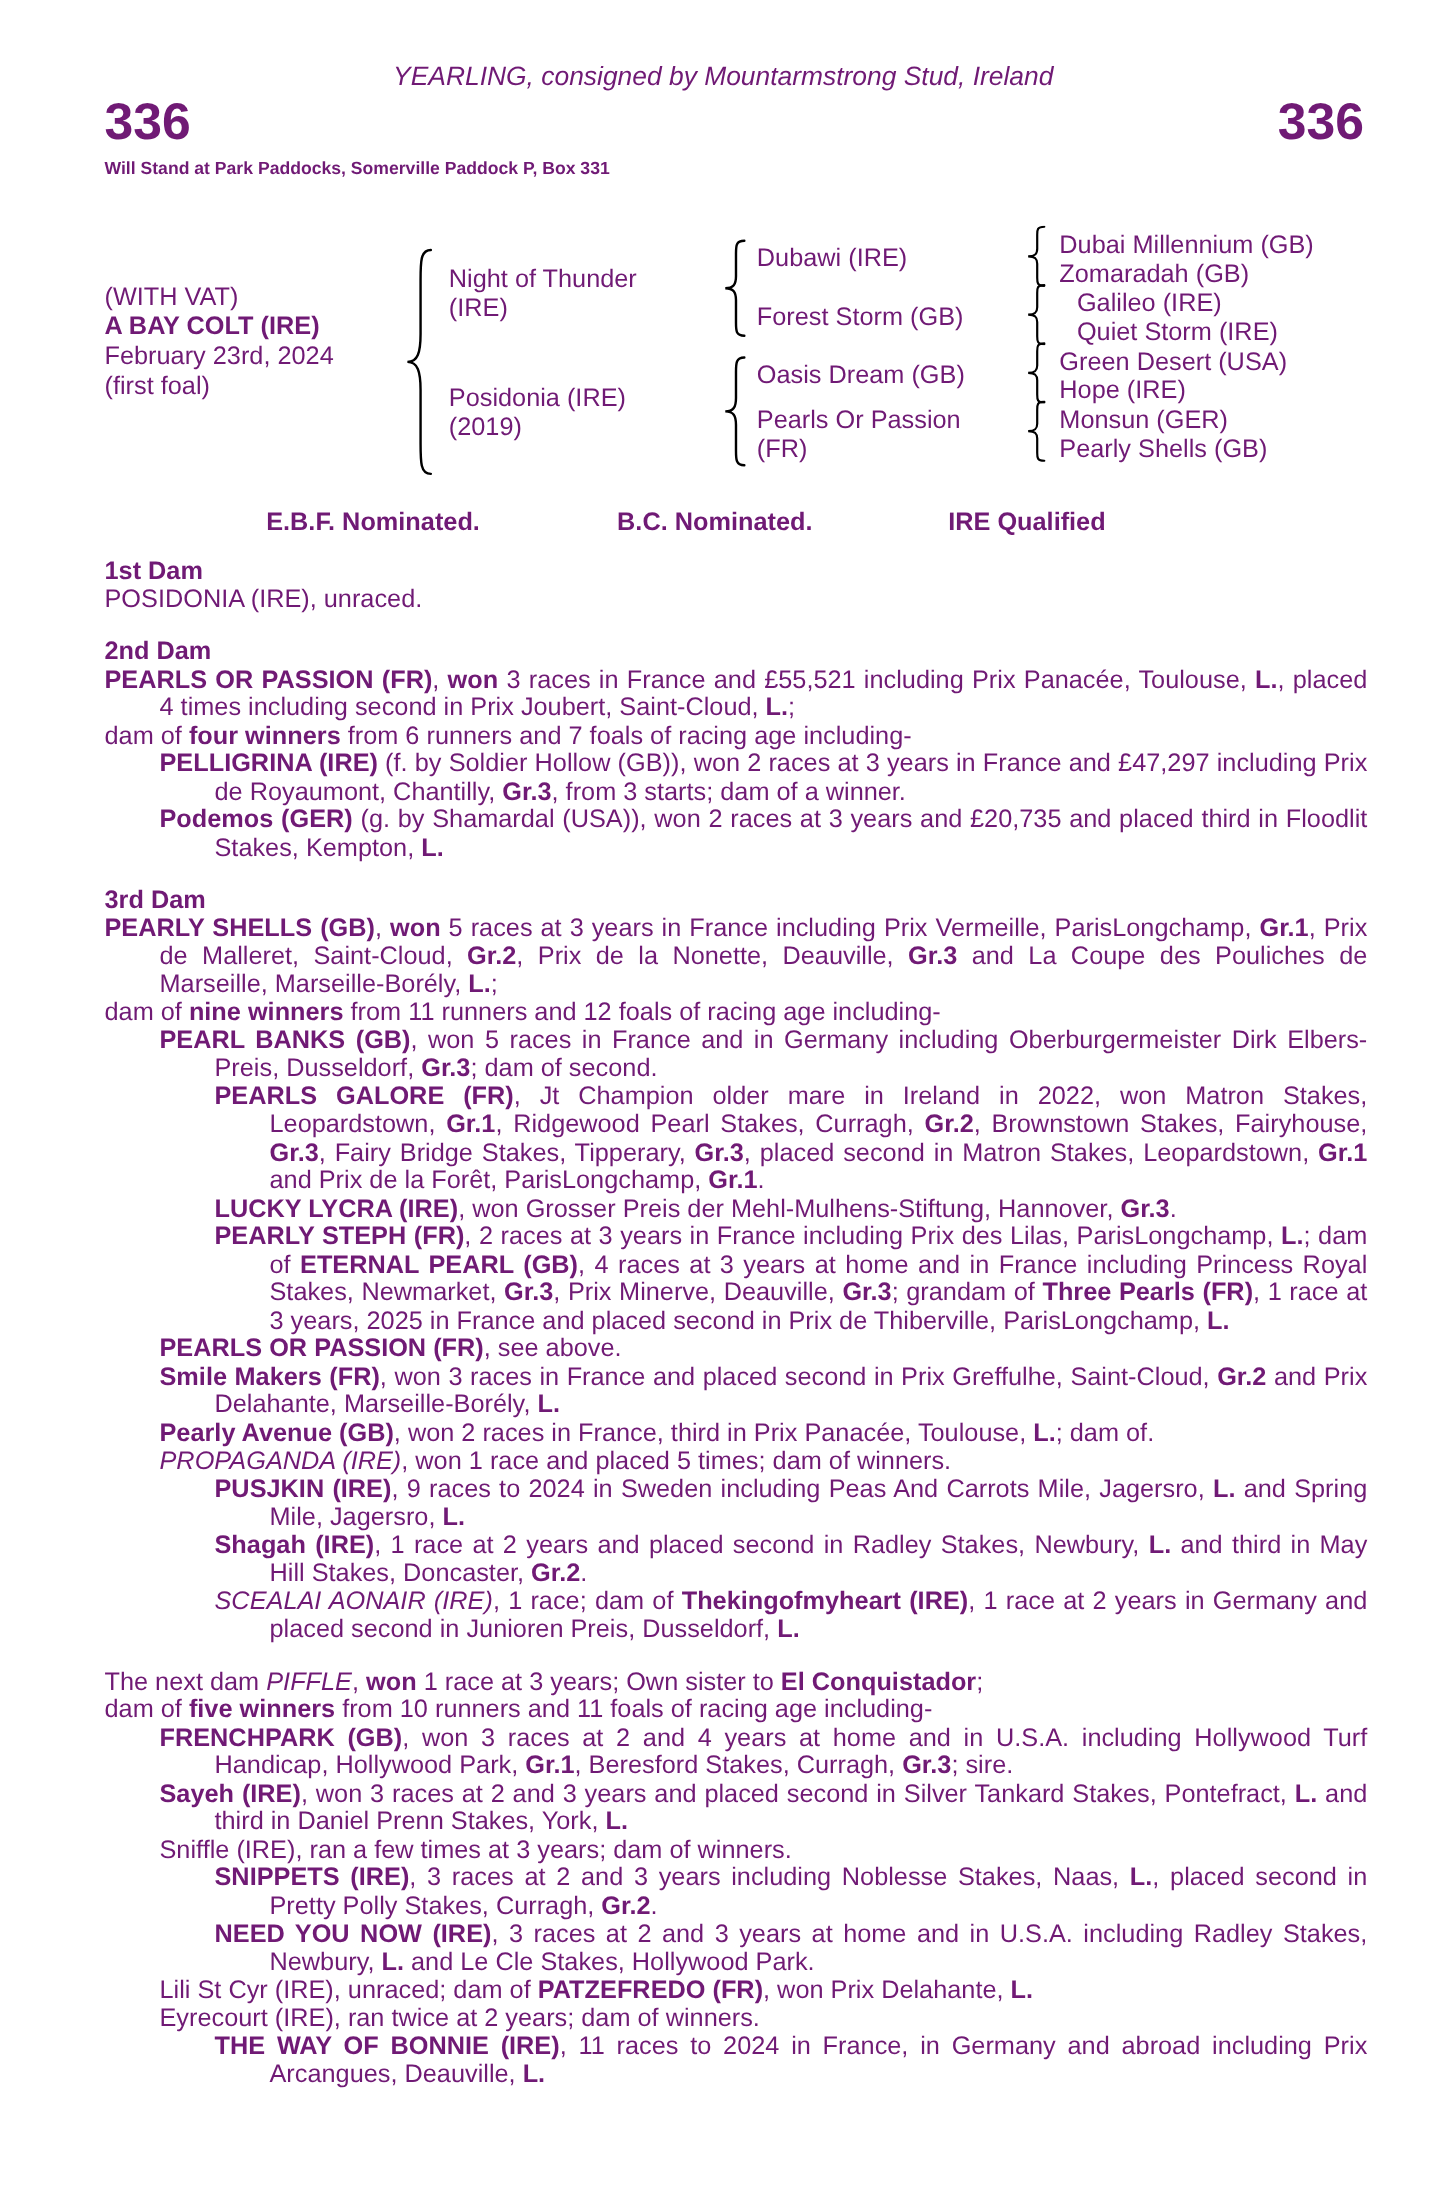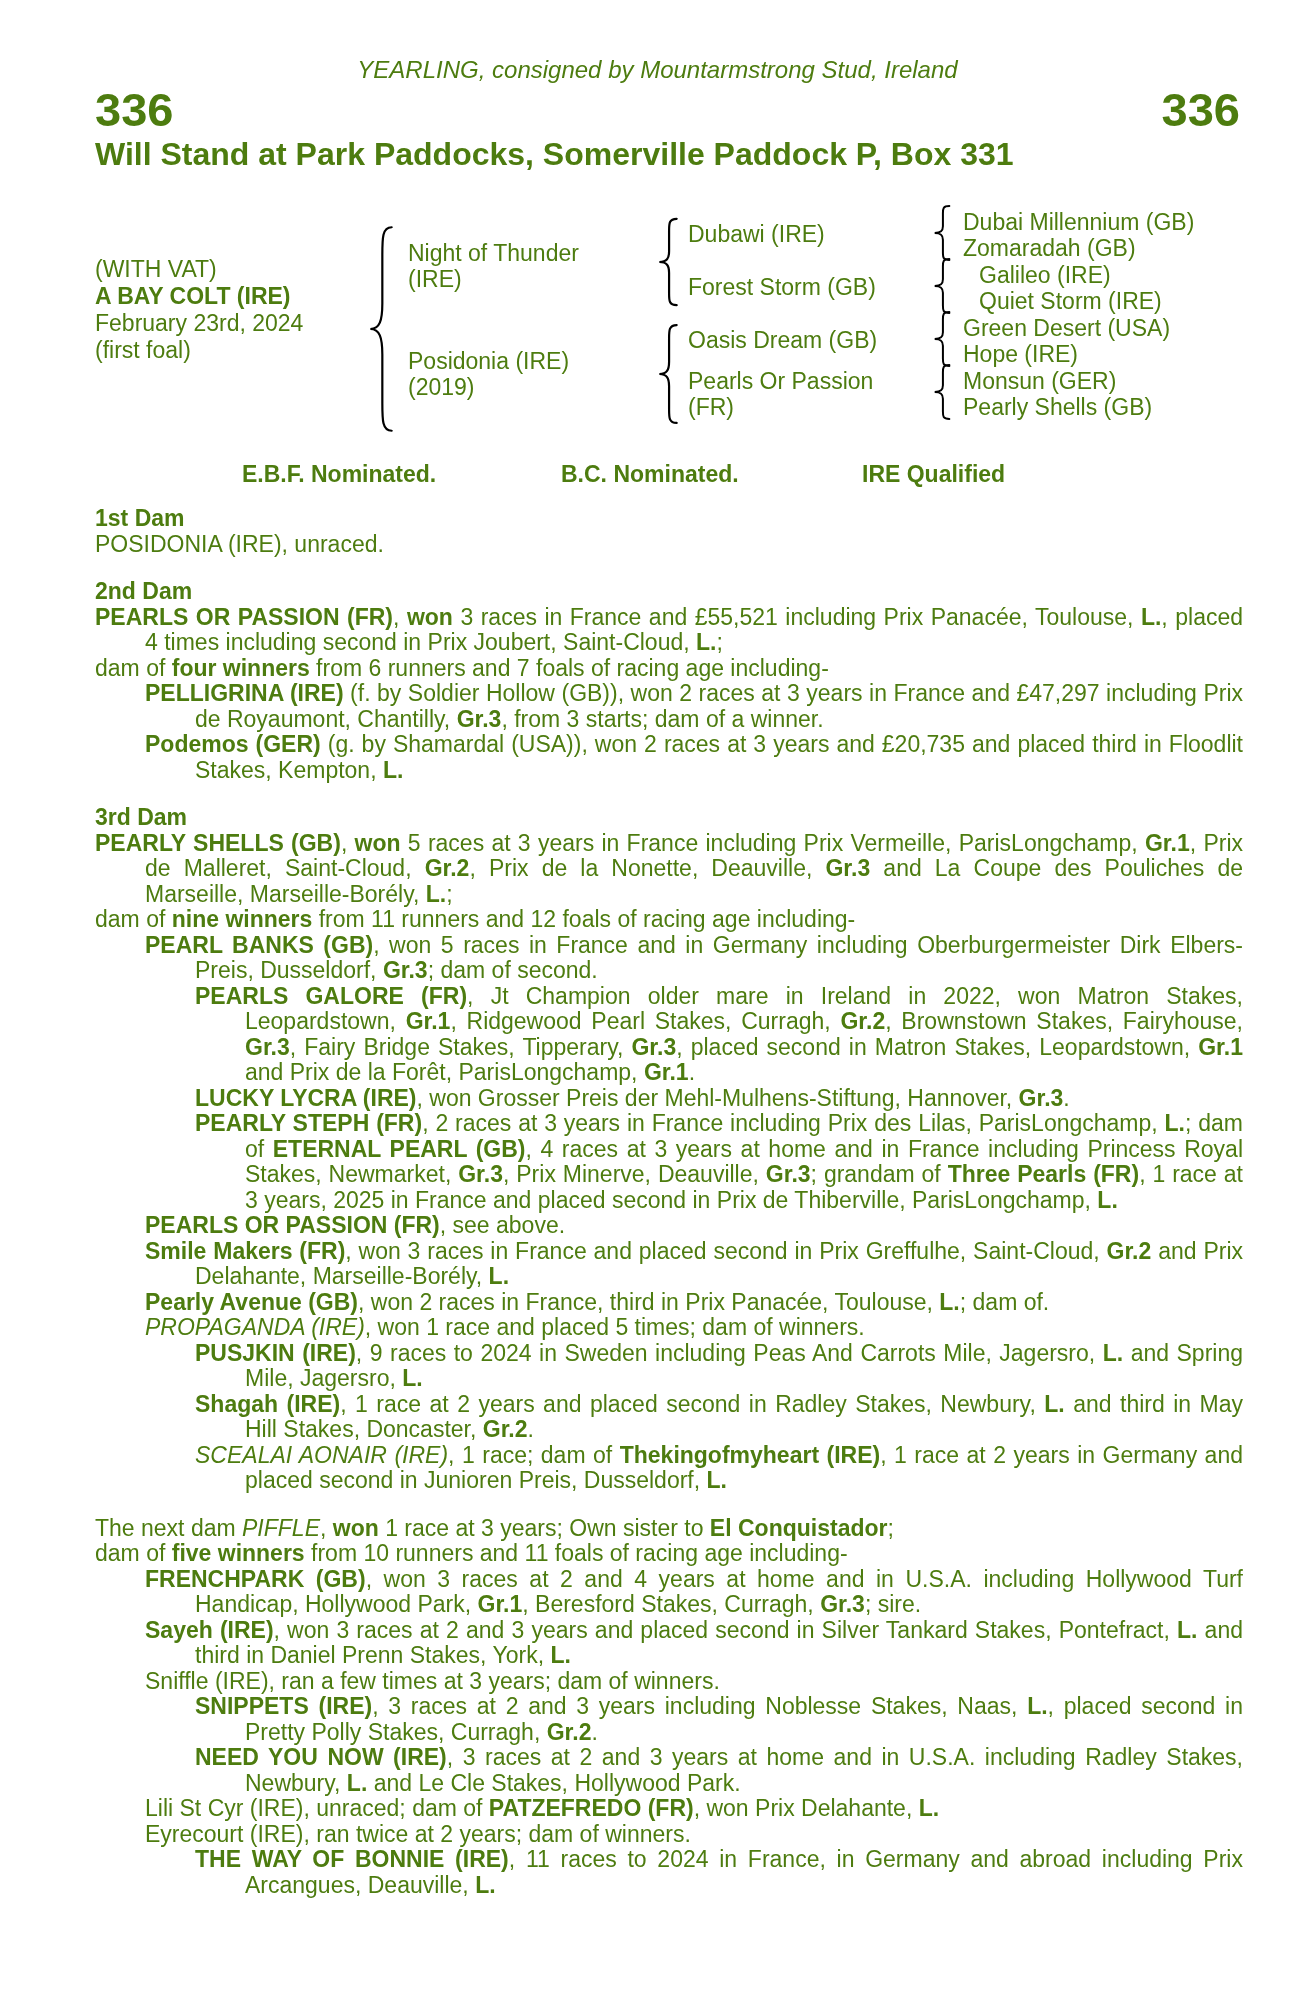--- a/index.html
+++ b/index.html
@@ -1,24 +1,24 @@
 <!DOCTYPE html>
 <html><head>
 <meta charset="utf-8">
 <style>
   html,body { margin:0; padding:0; background:#ffffff; }
   .page {
     position:relative; width:1315px; height:2000px; background:#ffffff;
-    color:#4d7c0f; font-family:"Liberation Sans", sans-serif;
+    color:#701a75; font-family:"Liberation Sans", sans-serif;
     font-size:23px; line-height:25.5px; overflow:hidden;
   }
   .consignor { padding-top:57px; text-align:center; font-style:italic; font-size:24px; line-height:26px; }
   .lot-row { display:flex; justify-content:space-between; margin:4px 75px 0 95px;
              font-weight:bold; font-size:47px; line-height:46px; }
-  .stand-line { margin:8px 0 0 95px; font-weight:bold; font-size:32px; line-height:26px; }
+  .stand-line { margin:8px 0 0 95px; font-weight:bold; font-size:16px; line-height:26px; }
 
   
   .pedigree { position:relative; height:255px; margin-top:32px; }
   .pedigree .abs { position:absolute; white-space:nowrap; }
   .ped-lines { line-height:26px; }
   .info-block { line-height:27px; }
   .colt-title { font-weight:bold; }
   .brace { position:absolute; }
   .brace svg { width:100%; height:100%; display:block; }
 

